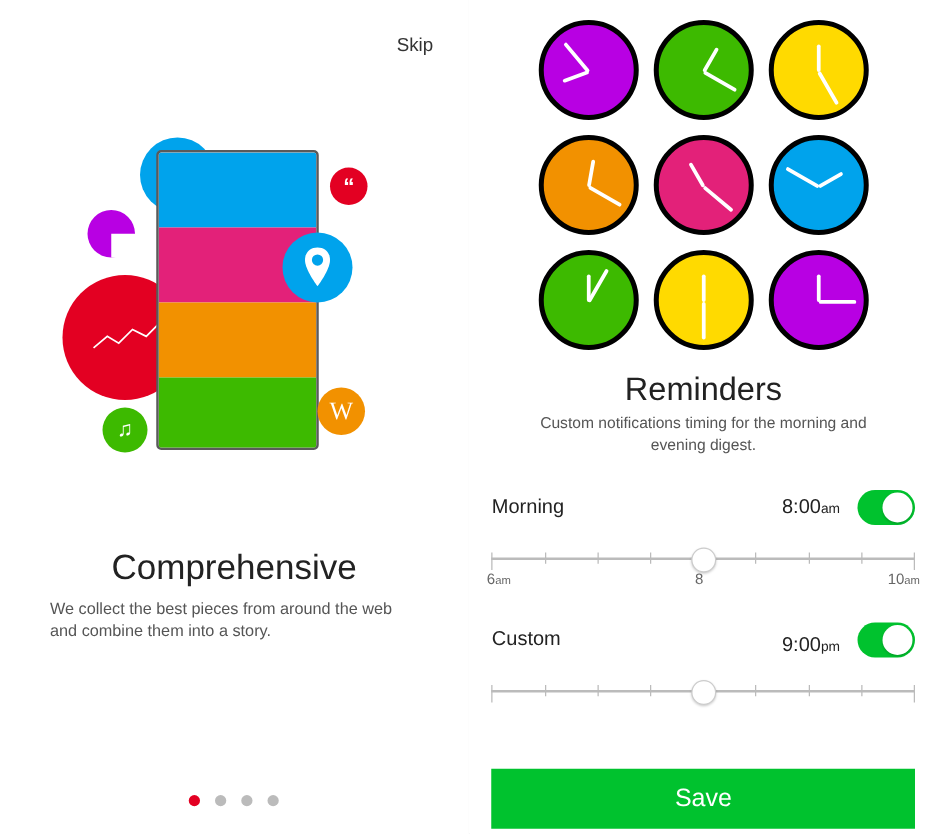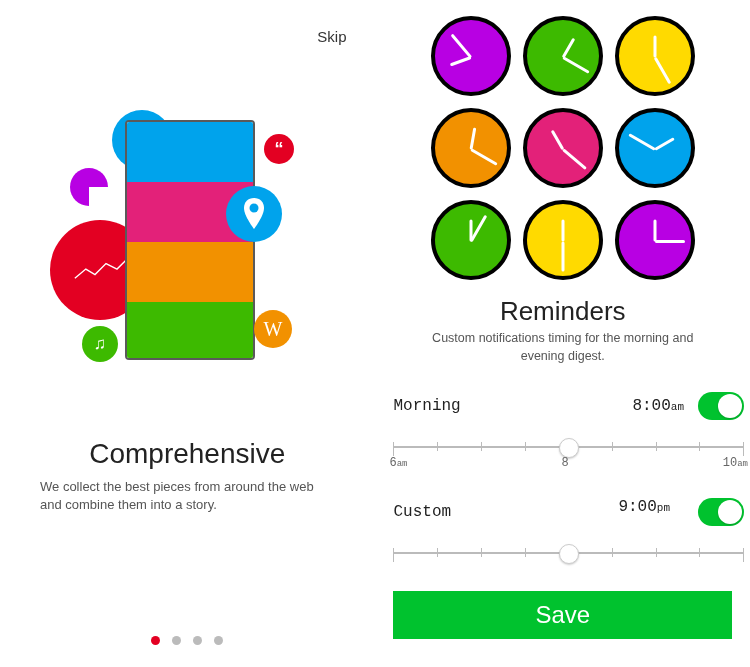--- a/index.html
+++ b/index.html
@@ -40,37 +40,37 @@
 .clock-grid { position: absolute; top: 16px; left: 56px; width: 264px; display: grid; grid-template-columns: repeat(3,1fr); gap: 12px; }
 .clock { width: 80px; height: 80px; border: 4px solid #000; border-radius: 50%; position: relative; }
 .hand { position: absolute; background: #fff; left: 50%; top: 50%; transform-origin: 0 50%; height: 3px; border-radius: 2px; }
 .hand.h { width: 22px; }
 .hand.m { width: 30px; }
 .ck1 { background: #B800E3; } .ck2 { background: #3DBA00; } .ck3 { background: #FFDA00; }
 .ck4 { background: #F29100; } .ck5 { background: #E32179; } .ck6 { background: #00A3EC; }
 .ck7 { background: #3DBA00; } .ck8 { background: #FFDA00; } .ck9 { background: #B800E3; }
 .title-r { position: absolute; top: 296px; left: 0; right: 0; text-align: center; font-size: 26px; font-weight: 300; color: #222; }
 .desc-r { position: absolute; top: 330px; left: 56px; right: 56px; text-align: center; font-size: 12.5px; color: #555; line-height: 1.4; }
-.row { position: absolute; left: 18px; right: 6px; font-family: Liberation Mono, monospace; }
+.row { position: absolute; left: 18px; right: 18px; }
 .row-morning { top: 392px; }
 .row-evening { top: 498px; }
 .row-head { display: flex; align-items: center; justify-content: space-between; font-size: 16px; color: #222; }
 .time { font-size: 16px; }
 .time small { font-size: 11px; }
 .toggle { width: 46px; height: 28px; background: #00C22E; border-radius: 14px; position: relative; cursor: pointer; }
 .toggle::after { content: ""; position: absolute; right: 2px; top: 2px; width: 24px; height: 24px; background: #fff; border-radius: 50%; box-shadow: 0 1px 2px rgba(0,0,0,.2); }
 .slider { position: relative; margin-top: 18px; height: 34px; }
 .track { position: absolute; top: 8px; left: 0; right: 0; height: 2px; background: #bbb; }
 .thumb { position: absolute; top: 0; width: 20px; height: 20px; background: #fff; border: 1px solid #ccc; border-radius: 50%; box-shadow: 0 1px 2px rgba(0,0,0,.2); transform: translateX(-50%); }
 .ticks { position: absolute; top: 4px; left: 0; right: 0; display: flex; justify-content: space-between; }
 .tick { width: 1px; height: 9px; background: #bbb; }
 .tick.major { height: 14px; }
 .slabels { position: absolute; top: 18px; left: -4px; right: -4px; display: flex; justify-content: space-between; font-size: 12px; color: #666; }
 .slabels span small { font-size: 9px; }
-.save { position: absolute; bottom: 28px; left: 18px; right: 18px; height: 48px; background: #00C22E; color: #fff; font-size: 24px; font-weight: 300; display: flex; align-items: center; justify-content: center; cursor: pointer; border: none; }
+.save { position: absolute; bottom: 4px; left: 18px; right: 18px; height: 48px; background: #00C22E; color: #fff; font-size: 20px; font-weight: 300; display: flex; align-items: center; justify-content: center; cursor: pointer; border: none; }
 .pie-slice { position: absolute; width: 50%; height: 50%; right: 0; bottom: 0; background: #fff; }
 </style>
 </head>
 <body>
 
 <div class="panel panel-left">
   <div class="skip">Skip</div>
   <div class="hero">
     <div class="circ c-red">
       <svg viewBox="0 0 60 30">
@@ -188,21 +188,21 @@
         <span><span>6</span><small>am</small></span>
         <span>8</span>
         <span><span>10</span><small>am</small></span>
       </div>
     </div>
   </div>
 
   <div class="row row-evening">
     <div class="row-head">
       <span>Custom</span>
-      <span style="display:flex;align-items:flex-start;gap:28px">
+      <span style="display:flex;align-items:flex-end;gap:14px">
         <span class="time"><span>9:00</span><small>pm</small></span>
         <span class="toggle"></span>
       </span>
     </div>
     <div class="slider">
       <div class="track"></div>
       <div class="ticks">
         <div class="tick major"></div>
           <div class="tick"></div>
           <div class="tick"></div>

